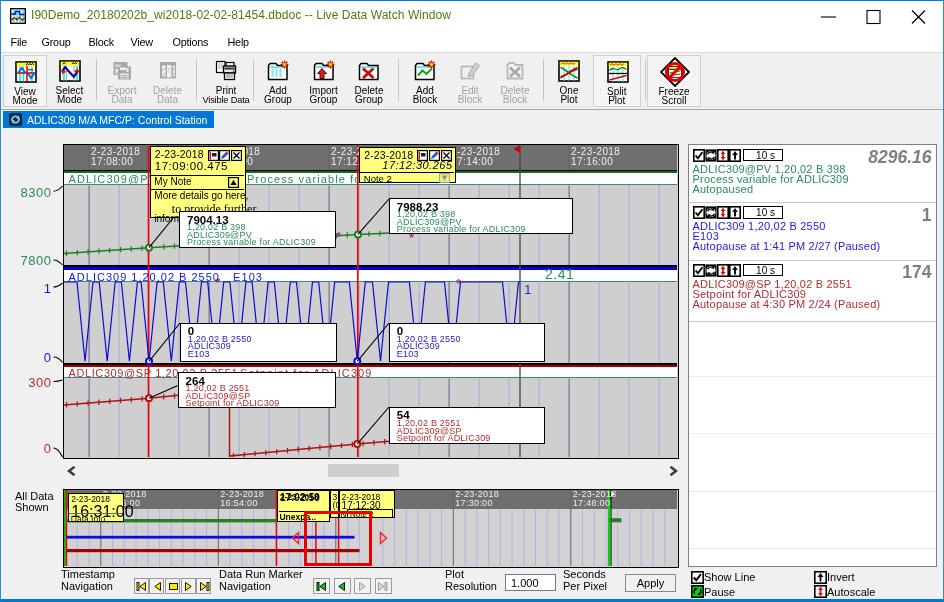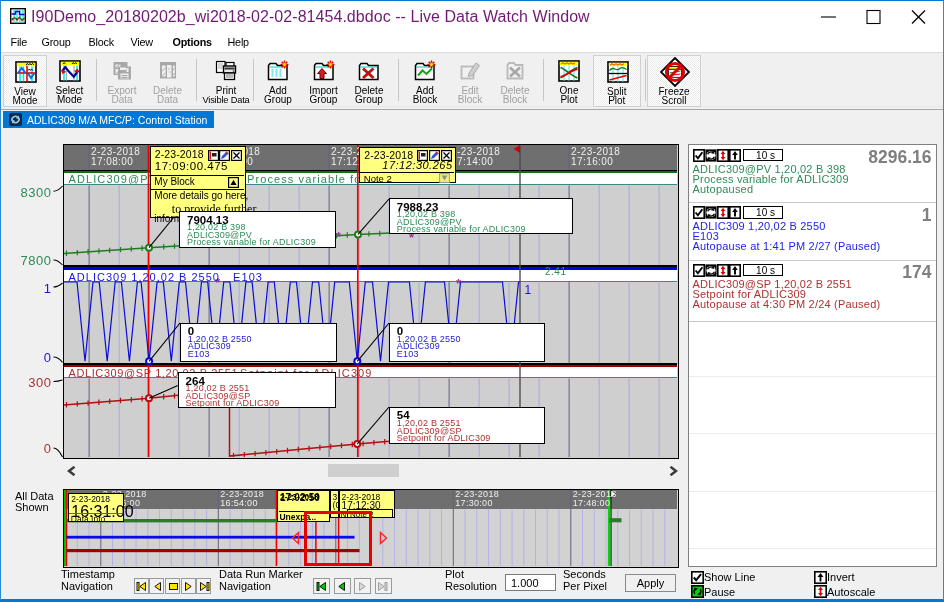--- a/index.html
+++ b/index.html
@@ -29,32 +29,32 @@
 <svg class="abs" style="left:9px;top:7px" width="16" height="16" viewBox="0 0 16 16">
 <rect x="0.7" y="0.7" width="14.6" height="14.6" fill="#fff" stroke="#000" stroke-width="1.4"></rect>
 <line x1="4" y1="1.5" x2="4" y2="14.5" stroke="#00e5e5" stroke-width="1.2"></line>
 <line x1="7" y1="1.5" x2="7" y2="14.5" stroke="#00e5e5" stroke-width="1.2"></line>
 <line x1="10" y1="1.5" x2="10" y2="14.5" stroke="#00e5e5" stroke-width="1.2"></line>
 <line x1="13" y1="1.5" x2="13" y2="14.5" stroke="#00e5e5" stroke-width="1.2"></line>
 <path d="M1.5,6 L5.5,6 5.5,3.5 9.5,3.5 9.5,6.5 14.5,6.5" fill="none" stroke="#0000d0" stroke-width="1.4"></path>
 <path d="M1.5,12.5 L4.5,9.5 7,12 9.5,9 12,12.5 14.5,10" fill="none" stroke="#e00000" stroke-width="1.2"></path>
 <path d="M1.5,10.5 L14.5,10.5" fill="none" stroke="#008000" stroke-width="1" stroke-dasharray="2,2"></path>
 </svg>
-<div class="abs" style="left:30px;top:7px;font-size:16px;color:#701a75;letter-spacing:0.05px;">I90Demo_20180202b_wi2018-02-02-81454.dbdoc -- Live Data Watch Window</div>
+<div class="abs" style="left:30px;top:7px;font-size:12px;color:#4d7c0f;letter-spacing:0.05px;">I90Demo_20180202b_wi2018-02-02-81454.dbdoc -- Live Data Watch Window</div>
 <svg class="abs" style="left:818px;top:8px" width="110" height="16" viewBox="0 0 110 16">
 <line x1="2" y1="8" x2="17" y2="8" stroke="#000" stroke-width="1.1"></line>
 <rect x="48" y="1.5" width="13" height="13" fill="none" stroke="#000" stroke-width="1.1"></rect>
 <line x1="93" y1="1.5" x2="106" y2="14.5" stroke="#000" stroke-width="1.2"></line>
 <line x1="106" y1="1.5" x2="93" y2="14.5" stroke="#000" stroke-width="1.2"></line>
 </svg>
 <div class="abs" style="left:9.5px;top:35px;font-size:10.8px;letter-spacing:-0.2px;color:#000;">File</div>
 <div class="abs" style="left:40.5px;top:35px;font-size:10.8px;letter-spacing:-0.2px;color:#000;">Group</div>
 <div class="abs" style="left:87.5px;top:35px;font-size:10.8px;letter-spacing:-0.2px;color:#000;">Block</div>
 <div class="abs" style="left:129.5px;top:35px;font-size:10.8px;letter-spacing:-0.2px;color:#000;">View</div>
-<div class="abs" style="left:171.5px;top:35px;font-size:10.8px;letter-spacing:-0.2px;color:#000;font-weight:bold;">Options</div>
+<div class="abs" style="left:171.5px;top:35px;font-size:10.8px;letter-spacing:-0.2px;color:#000;">Options</div>
 <div class="abs" style="left:226.5px;top:35px;font-size:10.8px;letter-spacing:-0.2px;color:#000;">Help</div>
 <div class="abs" style="left:0;top:52px;width:942px;height:54px;background:#f0f0f0;border-bottom:1px solid #e8e8e8;"></div>
 <div class="abs" style="left:0;top:108.3px;width:942px;height:1px;background:#a8a8a8;"></div>
 <div class="tbtn pressed" style="left:2px;width:44px;">
     <svg style="position:absolute;left:11.0px;top:5px" width="22" height="22" viewBox="0 0 22 22">
       <rect x="1" y="1" width="20" height="20" fill="#fff" stroke="#000" stroke-width="1.6"></rect>
       <rect x="1.8" y="1.8" width="18.4" height="3.4" fill="#ffff00"></rect>
       <path d="M11,4 l1.3,-1.6 1.3,1.6 1.3,-1.6 1.3,1.6 1.3,-1.6 1.3,1.6" fill="none" stroke="#000" stroke-width="0.9"></path>
       <line x1="5" y1="5.5" x2="5" y2="20.5" stroke="#00e5e5" stroke-width="1.5"></line>
       <line x1="8.5" y1="5.5" x2="8.5" y2="20.5" stroke="#00e5e5" stroke-width="1.5"></line>
@@ -325,21 +325,21 @@
   </svg>
 <div class="axl" style="left:0px;top:373.5px;width:50.5px;text-align:right;color:#b03030;">300</div>
 <svg class="abs" style="left:52px;top:375.5px" width="10" height="7.5" viewBox="0 0 10 7.5">
     <path d="M0.5,4.5 Q5,4.5 9.5,3.0" fill="none" stroke="#000" stroke-width="1.1"></path>
   </svg>
 <div class="axl" style="left:0px;top:440.0px;width:50.5px;text-align:right;color:#b03030;">0</div>
 <svg class="abs" style="left:52px;top:443.5px" width="10" height="15.0" viewBox="0 0 10 15.0">
     <path d="M0.5,3.0 Q5,3.0 9.5,12.0" fill="none" stroke="#000" stroke-width="1.1"></path>
   </svg>
 <div class="abs" style="left:523.5px;top:282px;font-size:12px;color:#1515e0;">1</div>
-<div class="abs" style="left:544px;top:219px;font-size:10px;color:#2e8b57;letter-spacing:0.5px;margin-top:46px;">2.41</div>
+<div class="abs" style="left:544px;top:219px;font-size:14px;color:#2e8b57;letter-spacing:0.5px;margin-top:46px;">2.41</div>
 <svg class="abs" style="left:65.5px;top:464.5px" width="9" height="10" viewBox="0 0 9 10">
     <path d="M7.5,0.8 L2,5 L7.5,9.2" fill="none" stroke="#3c3c3c" stroke-width="2.6"></path>
   </svg>
 <svg class="abs" style="left:668px;top:464.5px" width="9" height="10" viewBox="0 0 9 10">
     <path d="M1.5,0.8 L7,5 L1.5,9.2" fill="none" stroke="#3c3c3c" stroke-width="2.6"></path>
   </svg>
 <div class="abs" style="left:327px;top:462.5px;width:71px;height:13px;background:#cfcfcf;"></div>
 <div class="note" style="left:148.8px;top:145px;width:96.5px;height:72px;">
 <div class="abs" style="left:4px;top:1px;font-size:10.5px;letter-spacing:0.1px;">2-23-2018</div>
     <svg class="abs" style="left:57px;top:2.5px" width="11" height="11" viewBox="0 0 11 11">
@@ -353,21 +353,21 @@
       <polygon points="7.5,1.5 9.5,3.5 8.6,4.4 6.6,2.4" fill="#dd2222"></polygon>
     </svg>
     <svg class="abs" style="left:80.4px;top:2.5px" width="11" height="11" viewBox="0 0 11 11">
       <rect x="0.6" y="0.6" width="9.8" height="9.8" fill="#fff" stroke="#000" stroke-width="1.2"></rect>
       <line x1="2.5" y1="2.5" x2="8.5" y2="8.5" stroke="#000" stroke-width="1.2"></line>
       <line x1="8.5" y1="2.5" x2="2.5" y2="8.5" stroke="#000" stroke-width="1.2"></line>
     </svg>
 <div class="abs" style="left:4px;top:13px;font-size:11.5px;letter-spacing:0.5px;">17:09:00.475</div>
 <div class="abs" style="left:0;top:28px;width:93.5px;height:1px;background:#000;"></div>
 <div class="abs" style="left:0;top:41.5px;width:93.5px;height:1px;background:#000;"></div>
-<div class="abs" style="left:3.5px;top:29px;font-size:10px;">My Block</div>
+<div class="abs" style="left:3.5px;top:29px;font-size:10px;">My Note</div>
 <svg class="abs" style="left:77px;top:29.5px" width="11" height="11" viewBox="0 0 11 11">
       <rect x="0.6" y="0.6" width="9.8" height="9.8" fill="#ffff80" stroke="#000" stroke-width="1.2"></rect>
       <polygon points="5.5,2.8 8.6,8 2.4,8" fill="#000"></polygon>
     </svg>
 <div class="abs" style="left:3.5px;top:43px;font-size:10px;white-space:nowrap;">More details go here,</div>
 <div class="abs" style="left:21px;top:54.5px;font-size:12px;white-space:nowrap;font-family:Liberation Serif, serif;">to provide further</div>
 <div class="abs" style="left:3.5px;top:66px;font-size:10px;white-space:nowrap;">inform</div>
 </div>
 <div class="note" style="left:358.3px;top:145.9px;width:96.5px;height:36.5px;">
 <div class="abs" style="left:4px;top:1px;font-size:10.5px;letter-spacing:0.1px;">2-23-2018</div>
@@ -564,21 +564,21 @@
   </svg>
 <svg class="abs" style="left:728.25px;top:147.5px" width="12" height="13" viewBox="0 0 12 13">
     <rect x="0.8" y="0.8" width="10.4" height="11.4" fill="#fff" stroke="#000" stroke-width="1.6"></rect>
     <line x1="6" y1="5" x2="6" y2="10.5" stroke="#000" stroke-width="1.9"></line>
     <polygon points="6,2 3.2,6 8.8,6" fill="#000"></polygon>
   </svg>
 <div class="abs" style="left:742.0px;top:147.5px;width:40px;height:12.5px;border:1.6px solid #000;background:#fff;font-size:10px;text-align:right;padding:0 7px 0 0;">10 s</div>
 <div class="rptxt" style="left:691.5px;top:161.5px;color:#2e8b57;">ADLIC309@PV 1,20,02 B 398</div>
 <div class="rptxt" style="left:691.5px;top:171.6px;color:#2e8b57;">Process variable for ADLIC309</div>
 <div class="rptxt" style="left:691.5px;top:181.7px;color:#2e8b57;">Autopaused</div>
-<div class="rpval" style="left:800px;top:146.2px;width:130.5px;">8296.16</div>
+<div class="rpval" style="left:800px;top:146.2px;width:130.5px;font-style:italic;">8296.16</div>
 <svg class="abs" style="left:691.5px;top:205.0px" width="12" height="13" viewBox="0 0 12 13">
     <rect x="0.8" y="0.8" width="10.4" height="11.4" fill="#fff" stroke="#000" stroke-width="1.6"></rect>
     <path d="M2.6,6.5 L4.9,9.2 L9.4,3.2" fill="none" stroke="#000" stroke-width="1.9"></path>
   </svg>
 <svg class="abs" style="left:703.75px;top:205.0px" width="12" height="13" viewBox="0 0 12 13">
     <rect x="0.4" y="0.4" width="11.2" height="12.2" fill="#000"></rect>
     <circle cx="6" cy="6.5" r="4.6" fill="#fff"></circle>
     <path d="M8.4,3.5 A4,4 0 0 0 2.6,5.3" fill="none" stroke="#000" stroke-width="1.4"></path>
     <polygon points="8.2,1.6 9.4,5 6.2,4.3" fill="#000"></polygon>
     <path d="M3.6,9.5 A4,4 0 0 0 9.4,7.7" fill="none" stroke="#000" stroke-width="1.4"></path>

